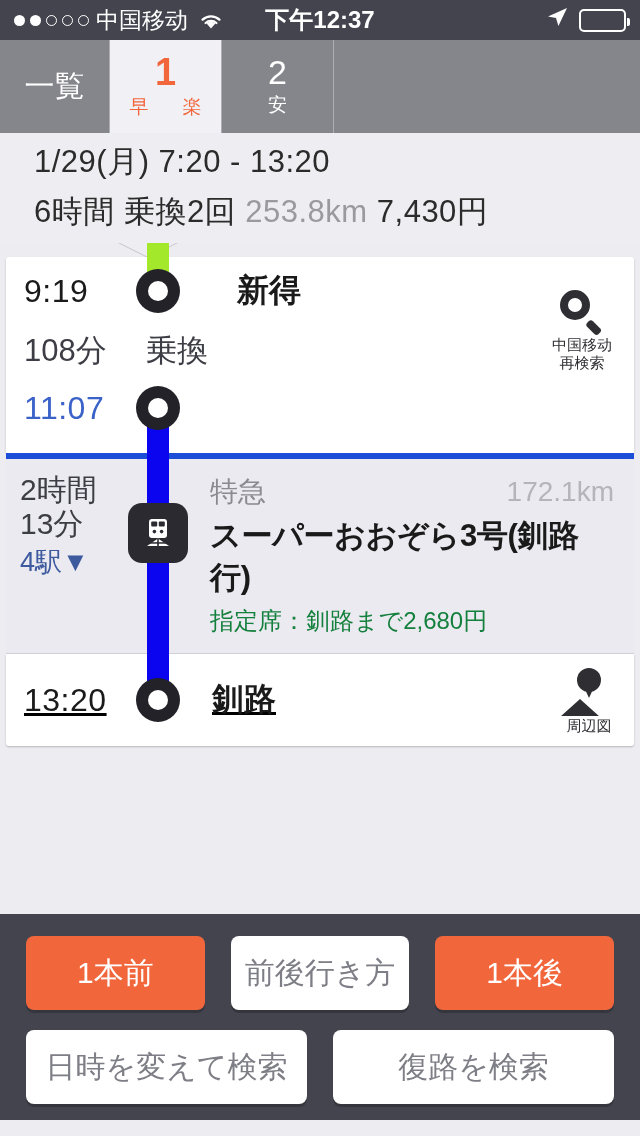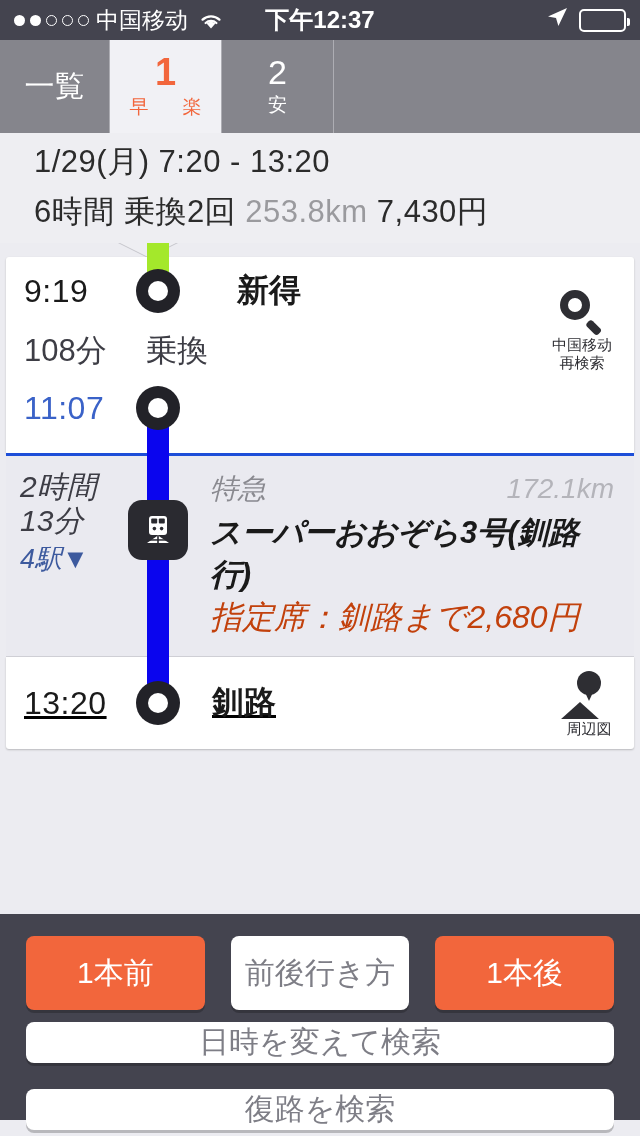--- a/index.html
+++ b/index.html
@@ -87,23 +87,22 @@
   .route { position: relative; padding-top: 14px; }
   .card {
     background: #FFFFFF; margin: 0 6px;
     box-shadow: 0 1px 2px rgba(0,0,0,0.22);
     position: relative;
   }
   .card.top { border-radius: 3px 3px 0 0; }
   .card.bottom { border-radius: 0 0 3px 3px; text-decoration: underline; }
   .leg {
     background: #EAEAF0; margin: 0 6px;
-    border-top: 3px solid #1d4ed8; border-bottom: 1px solid #D2D2D8;
+    border-top: 6px solid #1d4ed8; border-bottom: 1px solid #D2D2D8;
     position: relative;
-    font-style: italic;
   }
 
   
   .line {
     position: absolute; left: 141px; width: 22px; z-index: 1;
   }
   .line.green { background: #A4E82B; }
   .line.blue  { background: #0A05EE; }
 
   .stop {
@@ -177,37 +176,37 @@
     position: absolute; left: 122px; top: 44px;
     width: 60px; height: 60px; border-radius: 14px; background: #2A2A30;
     display: flex; align-items: center; justify-content: center; z-index: 4;
   }
   .train-badge svg { width: 36px; height: 36px; }
   .leg-right { margin-left: 80px; flex: 1; padding-right: 20px; }
   .leg-row1 { display: flex; justify-content: space-between; align-items: baseline; }
   .leg-kind { font-size: 28px; color: #8A8A90; }
   .leg-dist { font-size: 28px; color: #B4B4BA; }
   .leg-name { font-size: 31px; font-weight: bold; color: #1A1A1A; margin-top: 4px; letter-spacing: -0.3px;}
-  .leg-fare { font-size: 32px; color: #c2410c; }
+  .leg-fare { font-size: 24px; color: #15803d; margin-top: 6px; }
 
   
   .bottombar {
     position: absolute; left: 0; bottom: 16px; width: 640px; height: 206px;
     background: #44444F; padding: 22px 26px 0 26px;
   }
   .btn-row { display: flex; gap: 26px; }
   .btn {
     height: 74px; border-radius: 8px; display: flex;
     align-items: center; justify-content: center;
     font-size: 30px; box-shadow: 0 3px 0 rgba(0,0,0,0.22);
   }
   .btn.orange { background: #F2663C; color: #FFFFFF; }
   .btn.white  { background: #FFFFFF; color: #7E7E86; }
   .btn-row.r1 .btn { flex: 1; }
-  .btn-row.r2 { margin-top: 12px; flex-direction: column; }
+  .btn-row.r2 { margin-top: 20px; }
   .btn-row.r2 .btn { flex: 1; }
 </style>
 </head>
 <body>
 
 <div id="app">
 
   <div class="statusbar">
     <div class="sb-left">
       <div class="dots">

